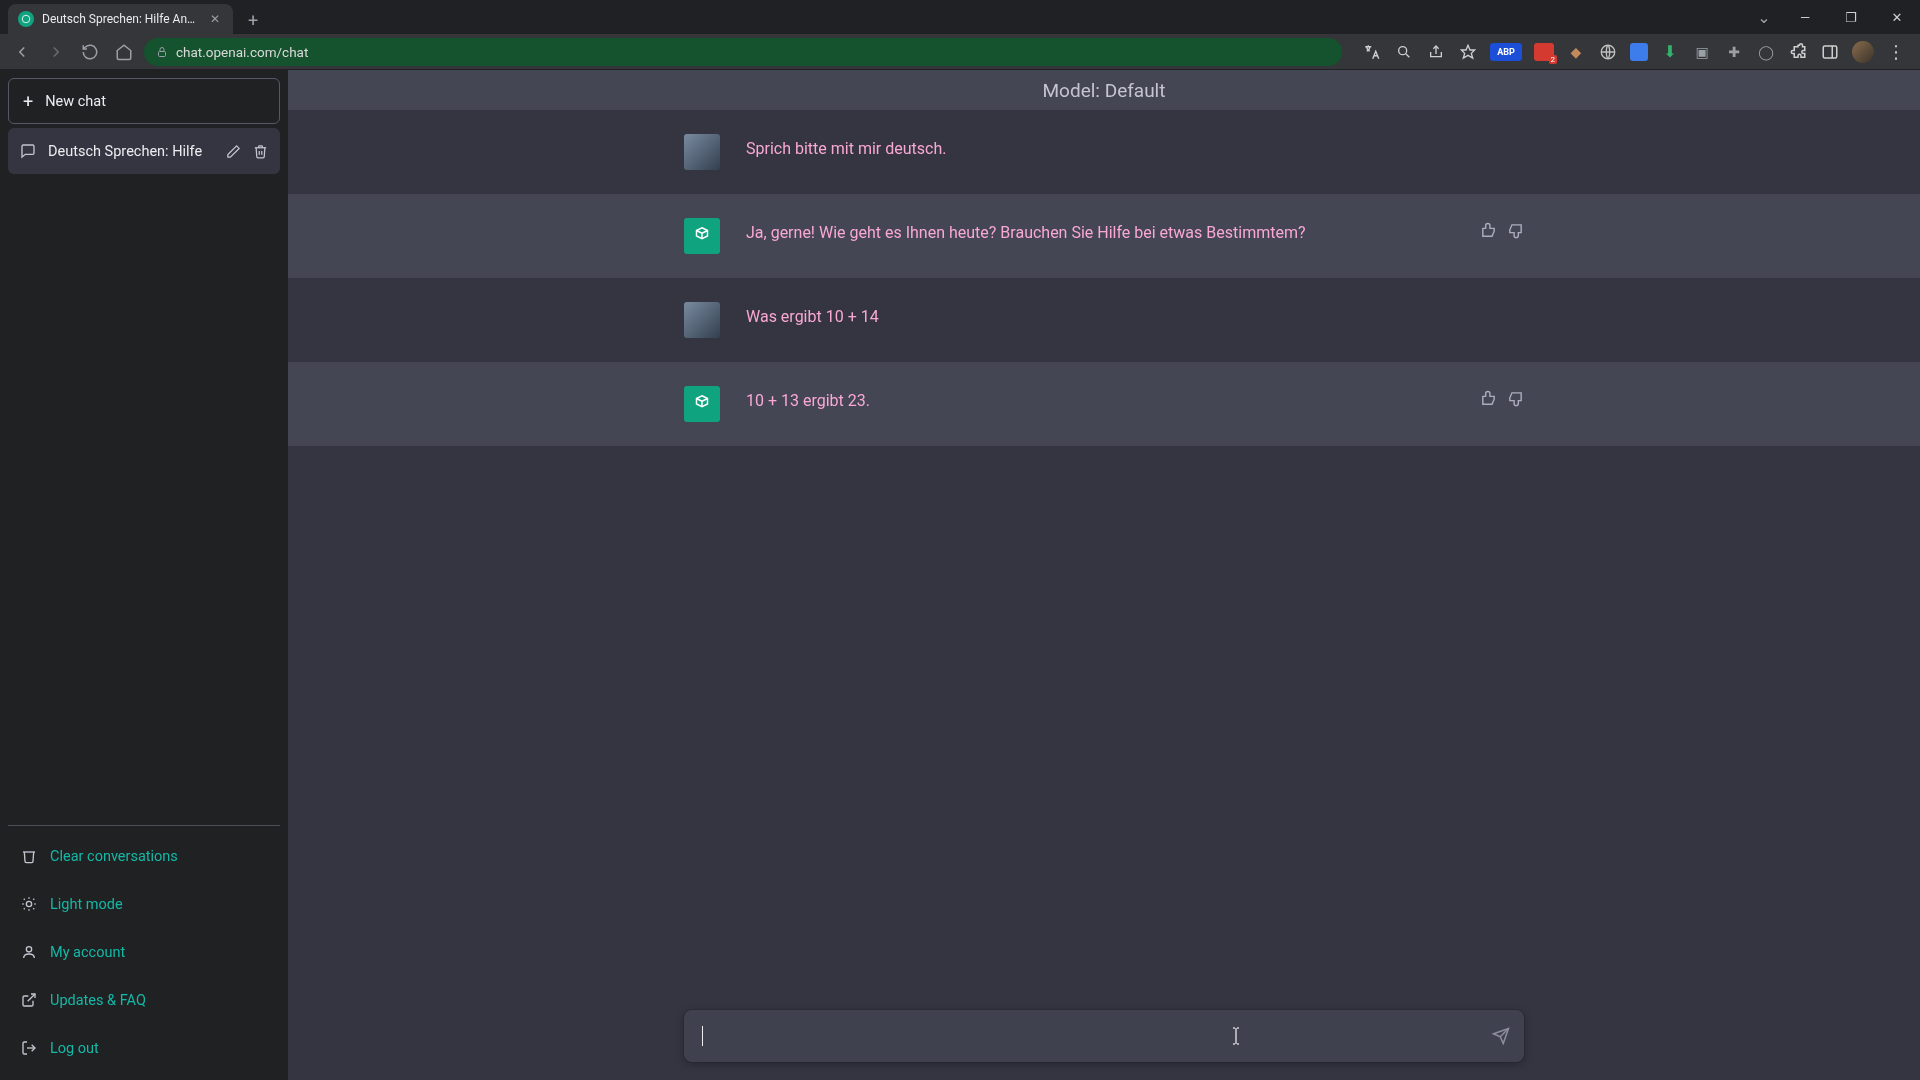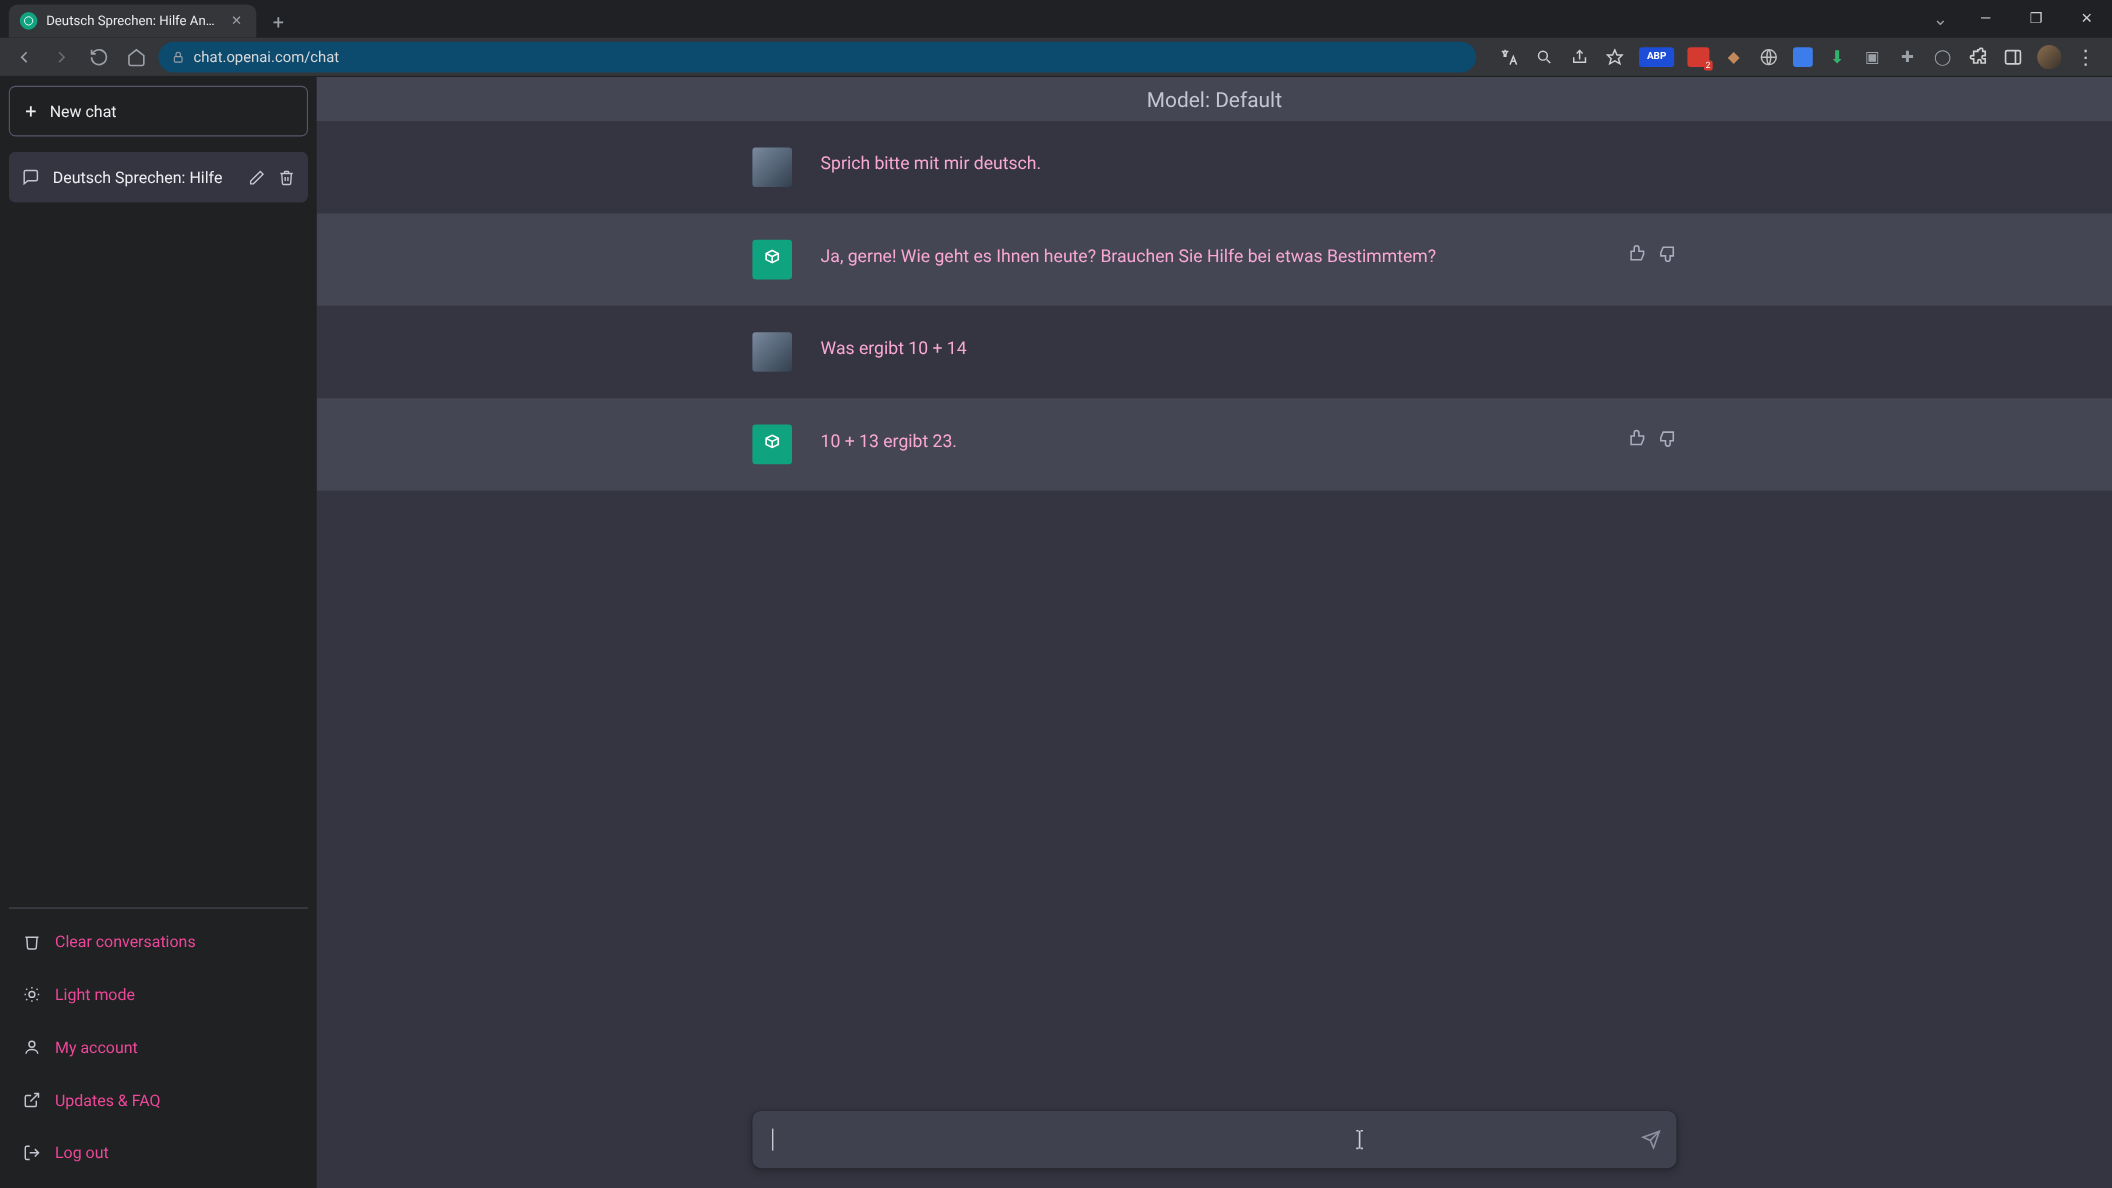--- a/index.html
+++ b/index.html
@@ -13,48 +13,48 @@
   .tab-title { font-size: 12px; color: #e8eaed; flex: 1; overflow: hidden; white-space: nowrap; text-overflow: ellipsis; }
   .tab-close { color: #9aa0a6; font-size: 12px; width: 16px; text-align: center; cursor: pointer; }
   .newtab-btn { width: 28px; height: 28px; display: flex; align-items: center; justify-content: center; color: #9aa0a6; font-size: 18px; cursor: pointer; margin-left: 6px; }
   .win-controls { margin-left: auto; display: flex; height: 100%; }
   .win-more { width: 36px; display:flex; align-items:center; justify-content:center; color:#9aa0a6; font-size:16px;}
   .win-btn { width: 46px; display: flex; align-items: center; justify-content: center; color: #cfcfcf; font-size: 13px; cursor: pointer; }
 
   .addrbar { height: 36px; background: #35363a; display: flex; align-items: center; padding: 0 8px; gap: 6px; border-bottom: 1px solid #202124; }
   .nav-btn { width: 28px; height: 28px; display: flex; align-items: center; justify-content: center; color: #9aa0a6; cursor: pointer; border-radius: 50%; }
   .nav-btn svg { width: 18px; height: 18px; }
-  .omnibox { flex: 0 0 auto; width: 1198px; height: 28px; background: #0c4a6e; border-radius: 14px; display: flex; align-items: center; padding: 0 12px; gap: 8px; color: #cfcfcf; text-align: right; }
+  .omnibox { flex: 0 0 auto; width: 1198px; height: 28px; background: #14532d; border-radius: 14px; display: flex; align-items: center; padding: 0 12px; gap: 8px; color: #cfcfcf; text-align: right; }
   .lock-icon { color: #9aa0a6; display:flex; }
   .url-text { font-size: 13.5px; color: #d9d9d9; }
   .ext-area { margin-left: auto; display: flex; align-items: center; gap: 12px; padding-right: 6px; }
   .ext-icon { width: 20px; height: 20px; display: flex; align-items: center; justify-content: center; color: #cfcfcf; font-size: 14px; cursor: pointer; }
   .ext-abp { background:#1d4ed8; color:#fff; font-size:9px; font-weight:700; border-radius:3px; width:32px; height:18px; }
   .ext-red { background:#d43a2f; border-radius:3px; width:20px; height:18px; position:relative; }
   .ext-red .badge { position:absolute; bottom:-3px; right:-3px; background:#d43a2f; color:#fff; font-size:8px; padding:0 2px; border-radius:2px; }
   .ext-globe { color:#bfbfbf; }
   .ext-blue { background:#3c7ceb; border-radius:3px; width:18px; height:18px; }
   .ext-green { color:#33b26e; font-size:16px; }
   .avatar { width: 22px; height: 22px; border-radius: 50%; background: linear-gradient(135deg,#8a6d4d,#3a322b); }
   .kebab { color:#cfcfcf; font-size:18px; }
 
   
   .app { position:absolute; top:70px; left:0; right:0; bottom:0; display:flex; background:#343541; }
 
   
   .sidebar { width: 288px; background:#202123; display:flex; flex-direction:column; padding:8px; }
   .newchat { border:1px solid #565869; border-radius:6px; height:46px; display:flex; align-items:center; gap:12px; padding:0 14px; color:#ececf1; cursor:pointer; font-size:14.5px; }
   .newchat .plus { font-size:18px; font-weight:400; }
-  .conv-list { margin-top:14px; flex:1; overflow:auto; }
+  .conv-list { margin-top:4px; flex:1; overflow:auto; }
   .conv-item { display:flex; align-items:center; gap:12px; height:46px; padding:0 12px; border-radius:6px; cursor:pointer; font-size:14.5px; color:#ececf1; }
   .conv-item.active { background:#343541; }
   .conv-item .title { flex:1; overflow:hidden; white-space:nowrap; text-overflow:ellipsis; }
   .conv-item .row-icn { color:#c5c5d2; display:flex; }
   .sidebar-footer { border-top:1px solid #4d4d57; padding-top:6px; display:flex; flex-direction:column; }
-  .side-btn { display:flex; align-items:center; gap:12px; height:48px; padding:0 12px; color:#ec4899; cursor:pointer; font-size:14.5px; border-radius:6px; }
+  .side-btn { display:flex; align-items:center; gap:12px; height:48px; padding:0 12px; color:#14b8a6; cursor:pointer; font-size:14.5px; border-radius:6px; }
   .side-btn .icn { width:18px; display:flex; justify-content:center; color:#c5c5d2; }
 
   
   .main { flex:1; display:flex; flex-direction:column; background:#343541; position:relative; }
   .model-bar { height:40px; background:#444654; display:flex; align-items:center; justify-content:center; color:#c5c5d2; font-size:19px; }
   .thread { flex:1; overflow:auto; }
   .msg { display:flex; justify-content:center; padding:24px 20px; }
   .msg.user { background:#343541; }
   .msg.assistant { background:#444654; }
   .msg-inner { width:840px; display:flex; gap:26px; align-items:flex-start; }

